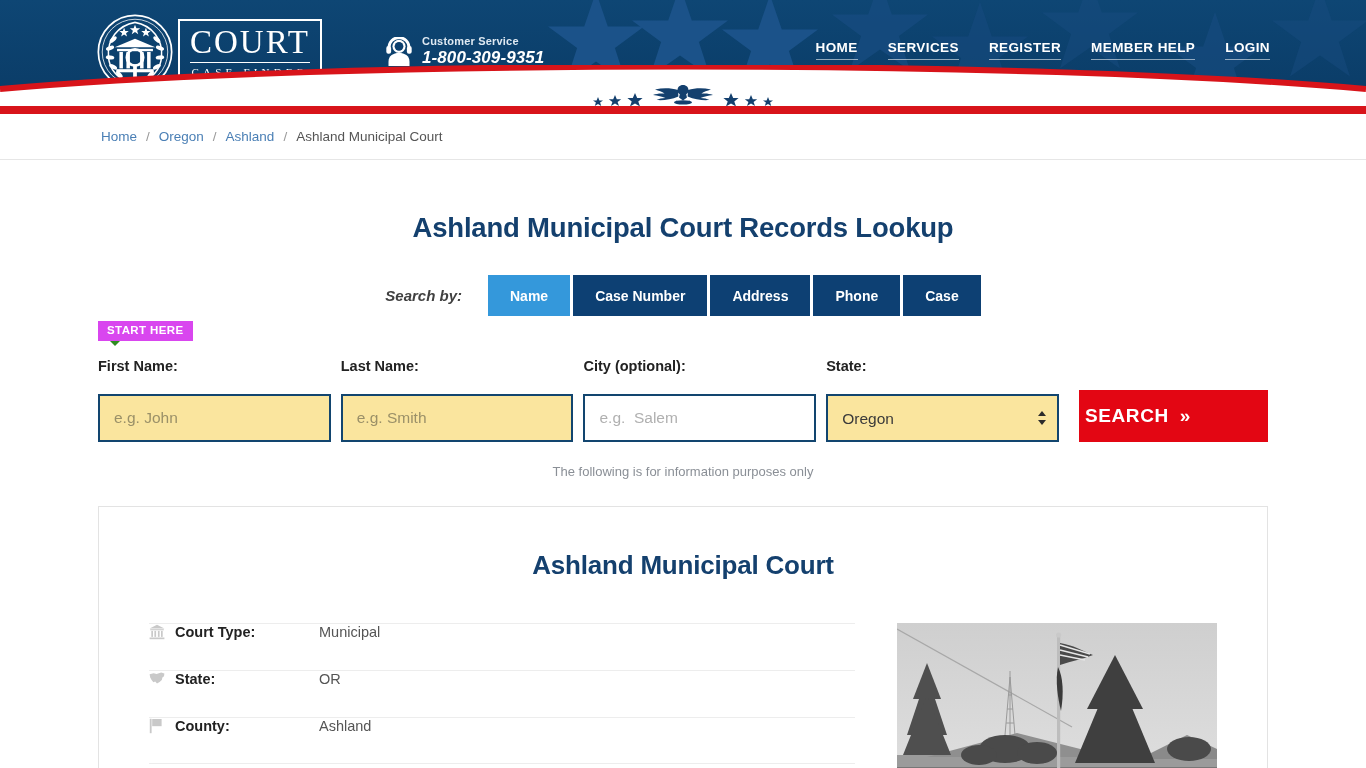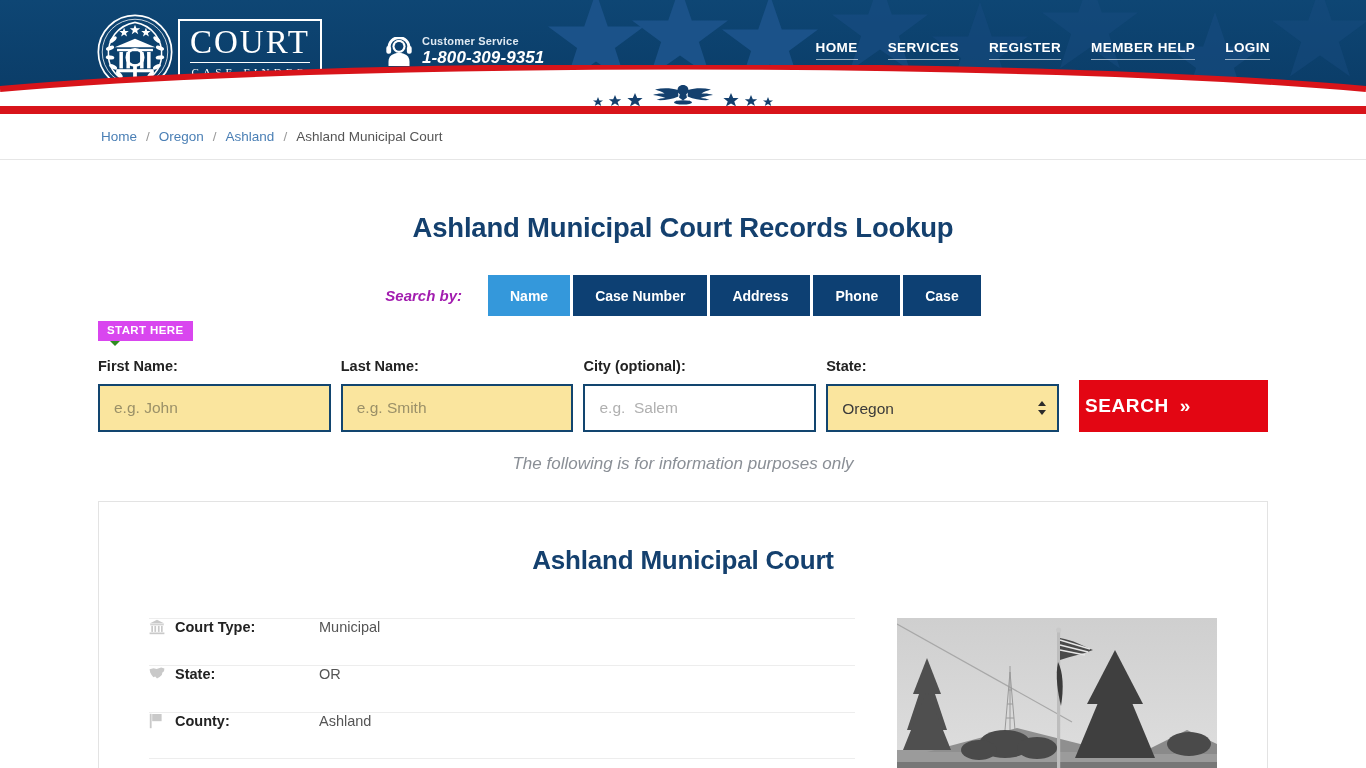--- a/index.html
+++ b/index.html
@@ -117,21 +117,21 @@
     margin: 0;
     padding-top: 52px;
     letter-spacing: -.2px;
   }
 
   .searchby {
     margin-top: 31px;
     display:flex; justify-content:center; align-items:center; gap:0;
   }
   .searchby-label {
-    color:#a21caf;
+    color:#404040;
     font-size: 15px;
     font-weight: bold;
     font-style: italic;
     margin-right: 26px;
   }
   .tab {
     height: 41px;
     display:flex; align-items:center; justify-content:center;
     color:#fff; font-size:14px; font-weight:bold;
     background:#0d4073;
@@ -172,21 +172,21 @@
   }
   .field { display:flex; flex-direction:column; }
   .f-first { width: 234px; }
   .f-last  { width: 234px; }
   .f-city  { width: 234px; }
   .f-state { width: 234px; }
   .flabel {
     font-size: 14.5px;
     font-weight: bold;
     color:#222;
-    margin-bottom: 10px;
+    margin-bottom: 20px;
   }
   .finput {
     height: 48px;
     border: 2px solid #12456f;
     background:#fae59e;
     font-size: 15.5px;
     color:#555;
     padding: 0 14px;
     font-family: "Liberation Sans", sans-serif;
     width:100%;
@@ -222,22 +222,21 @@
     font-weight: bold;
     letter-spacing:.6px;
     border:none; cursor:pointer;
     display:flex; align-items:center; gap:11px;
     margin-left: 10px;
     font-family: "Liberation Sans", sans-serif;
   }
   .info-note {
     text-align:center;
     color:#8a8f96;
-    font-size: 17px;
-    font-style: italic;
+    font-size: 13px;
     margin-top: 22px;
   }
 
   
   .card {
     width: 1170px;
     margin: 27px auto 0 auto;
     border: 1px solid #e3e3e3;
     background:#ffffff;
     padding: 0 50px;

